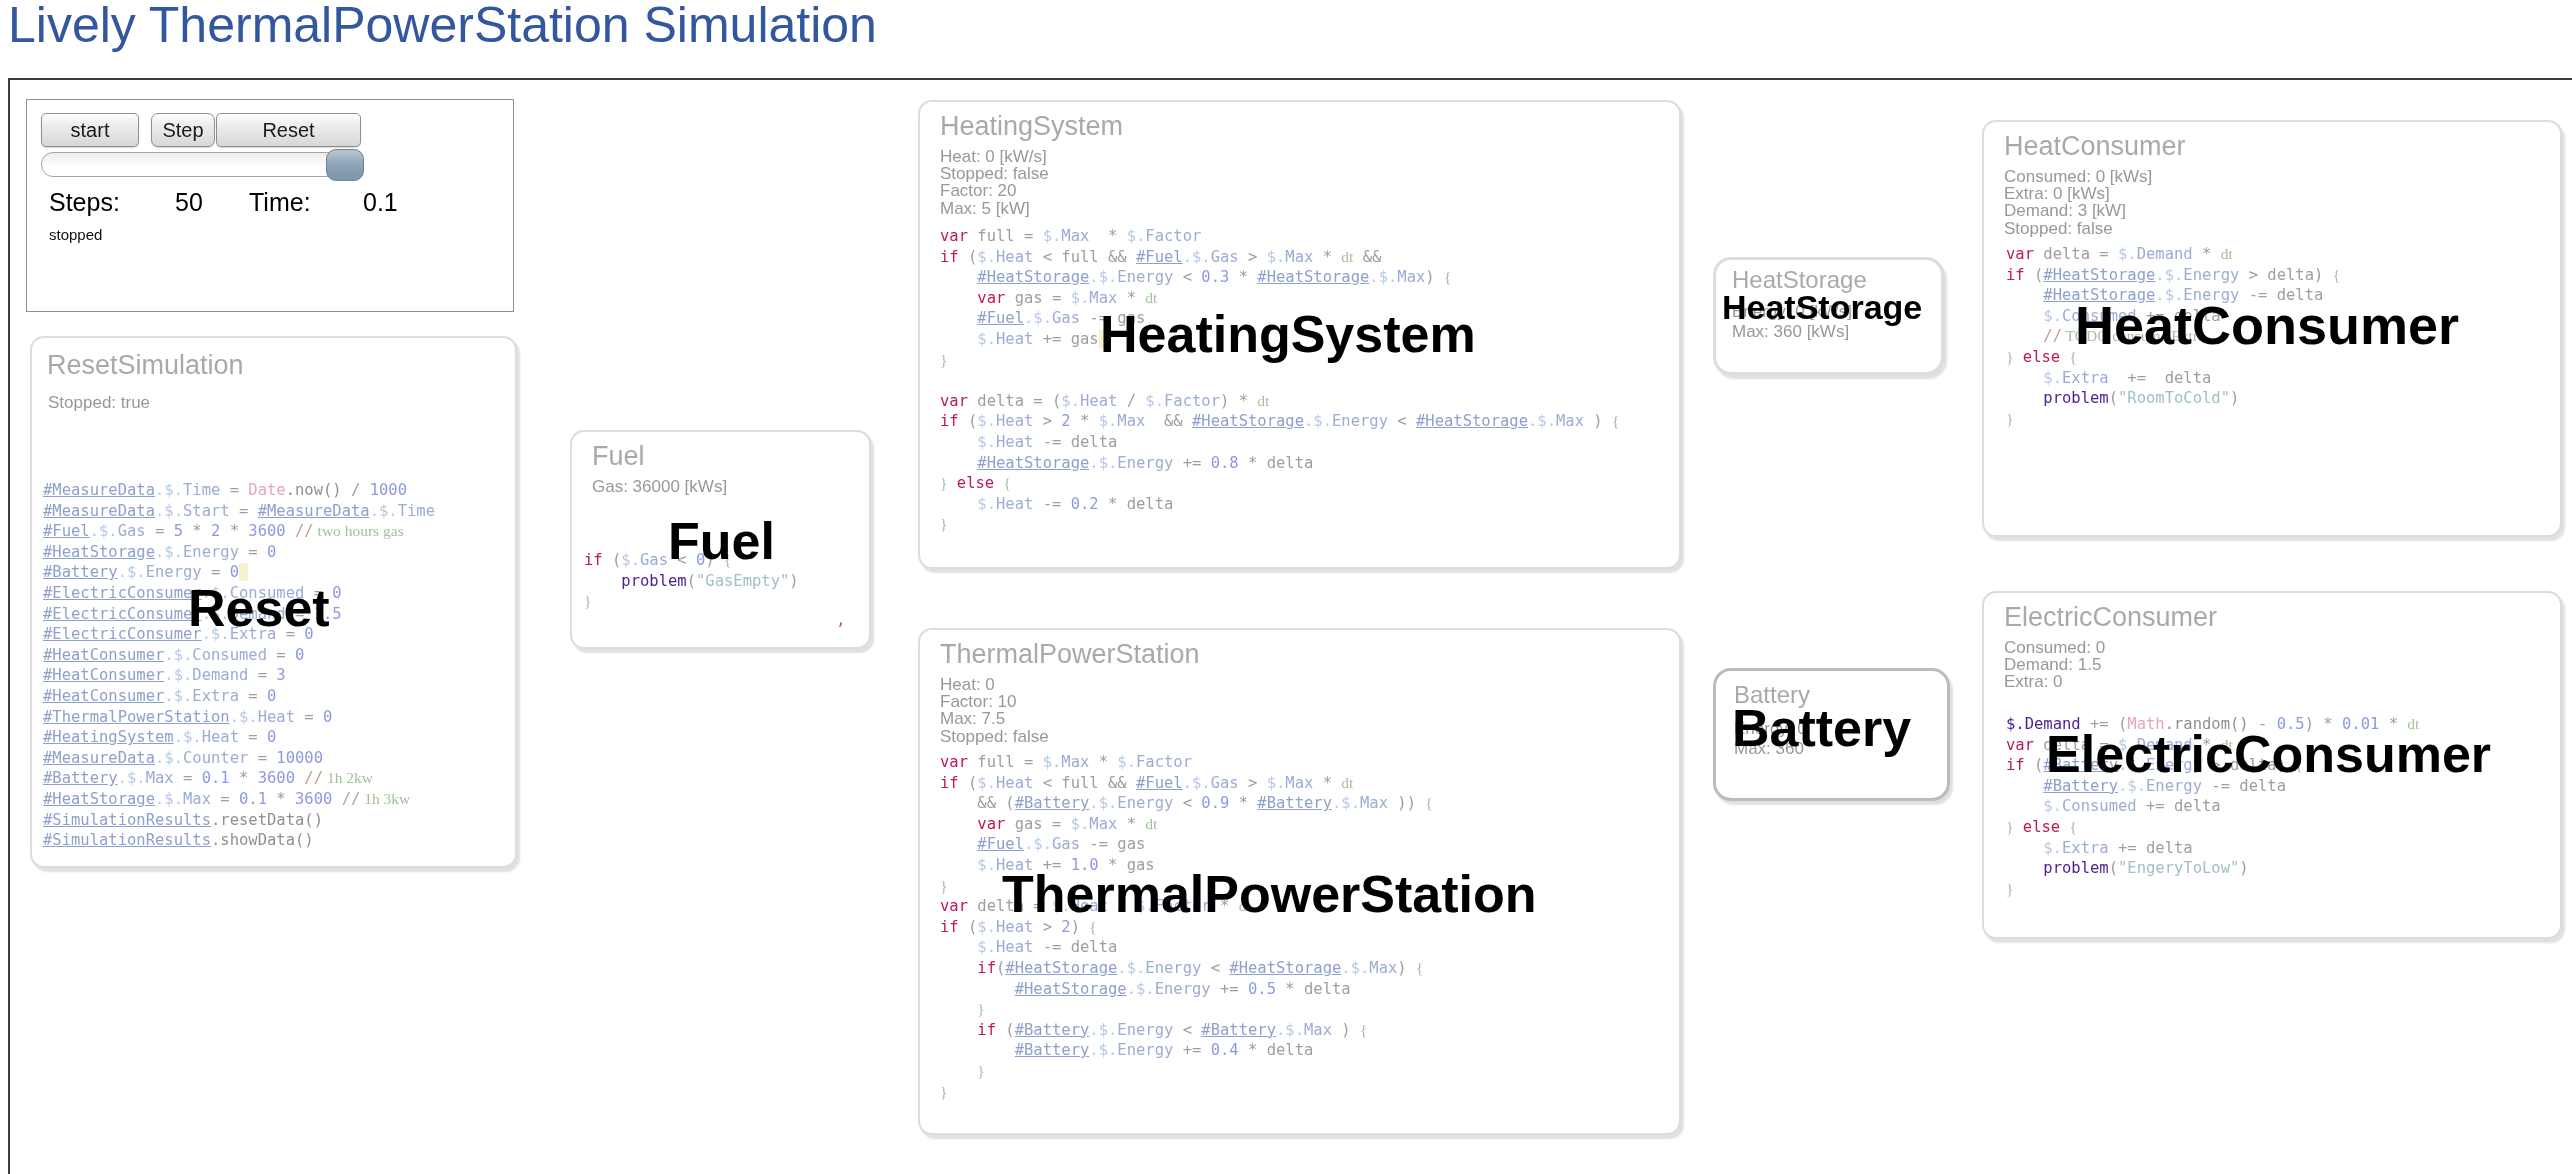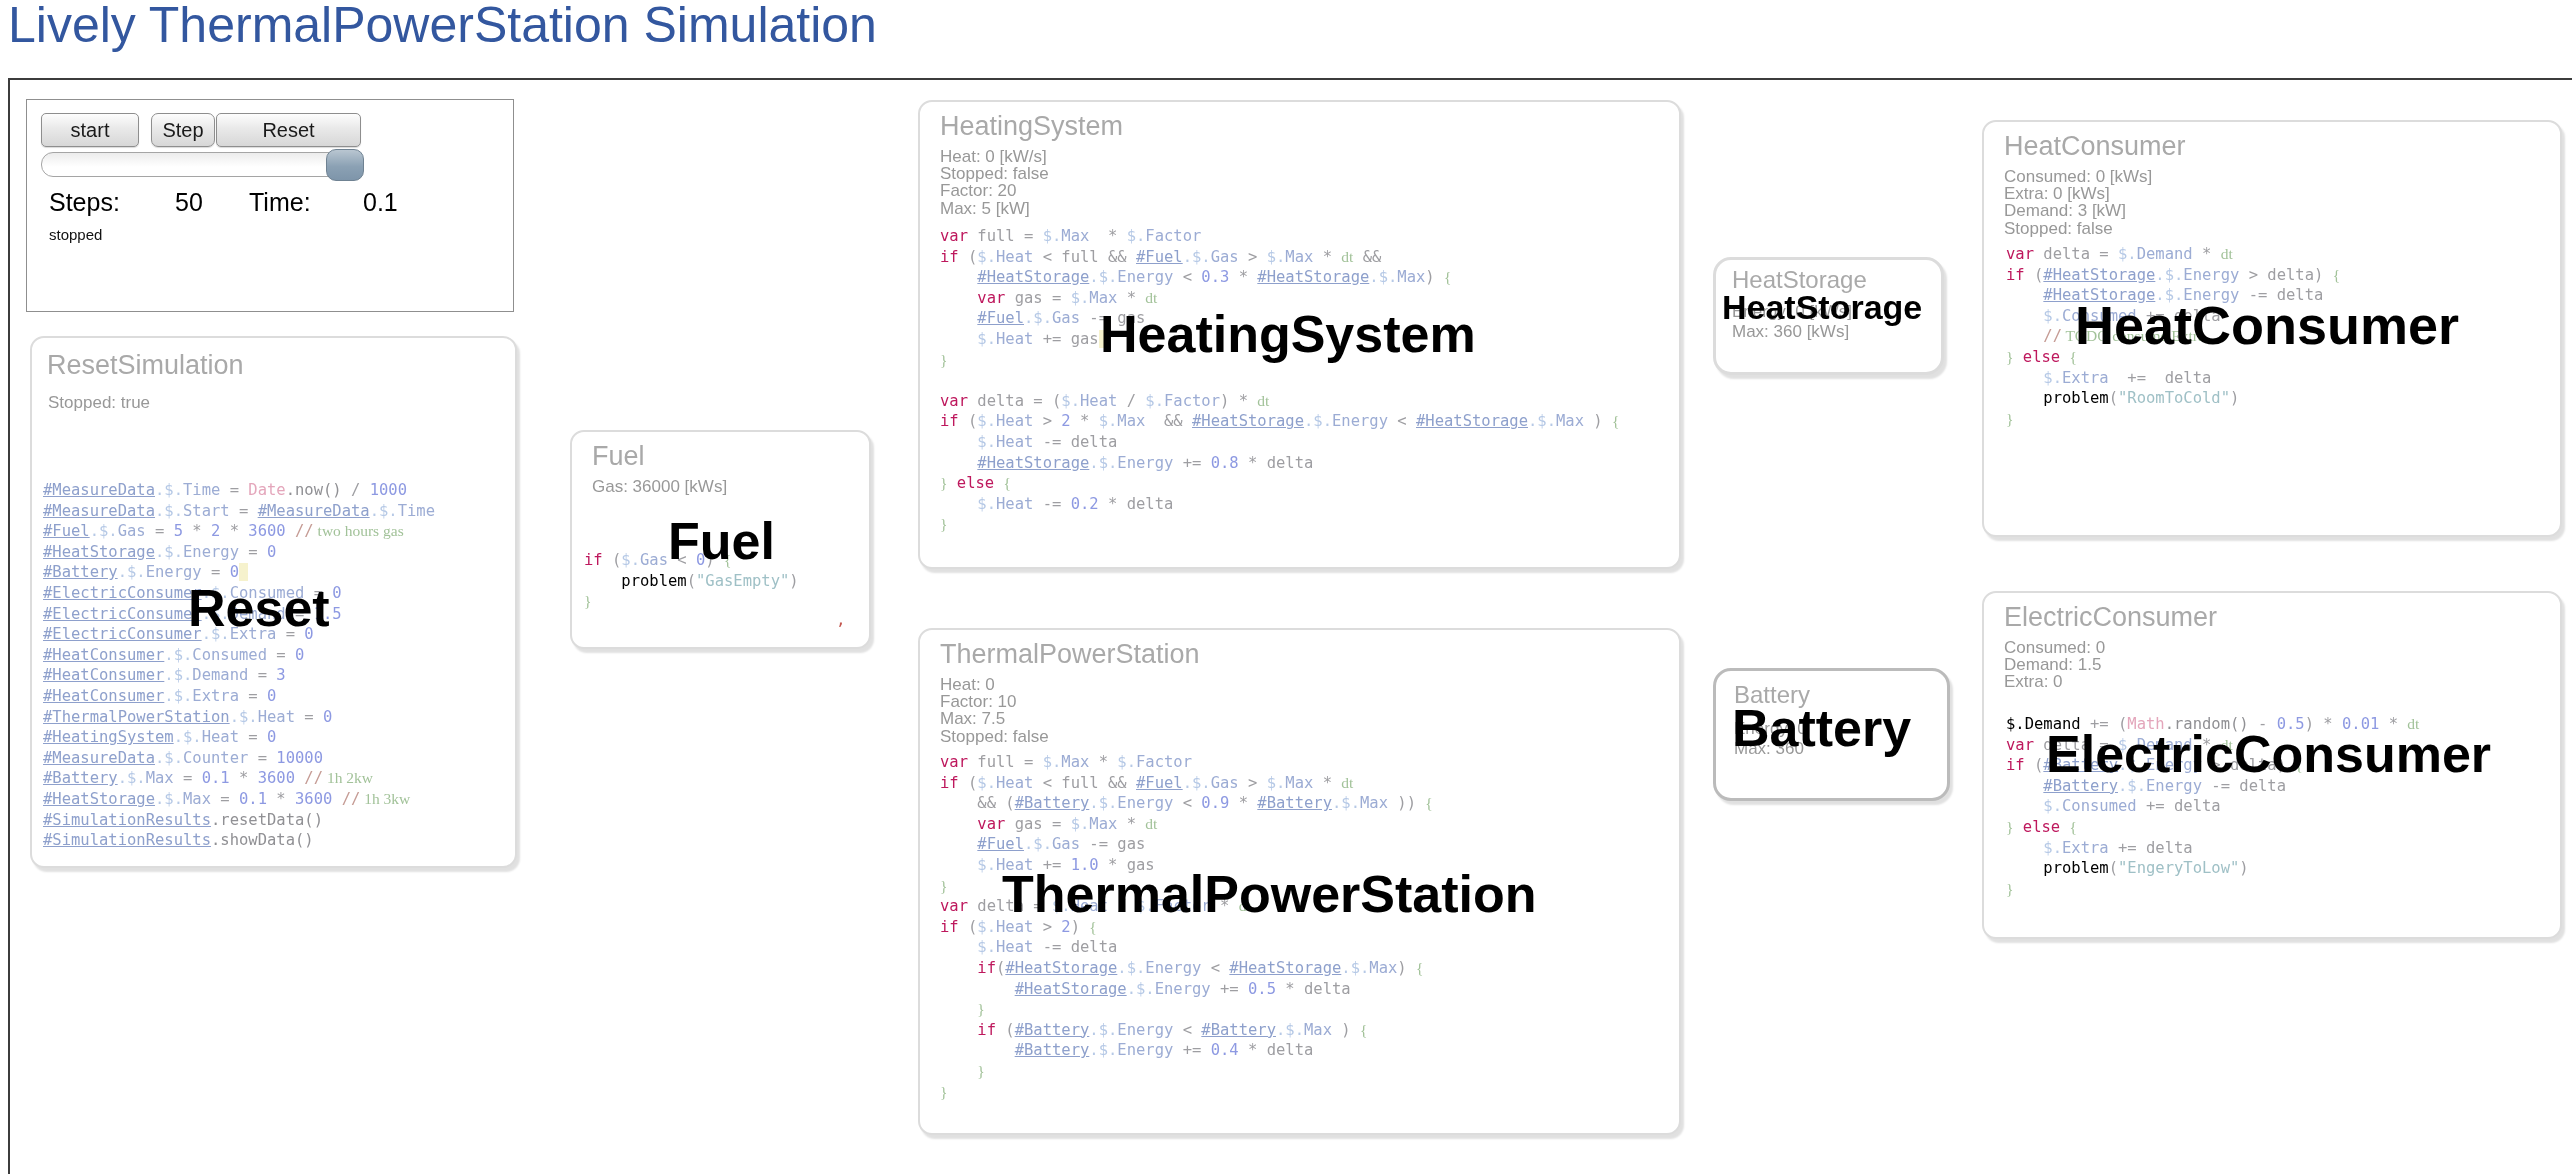--- a/index.html
+++ b/index.html
@@ -78,21 +78,21 @@
     font-size:15.5px;line-height:20.6px;}
   .code-line{white-space:pre;}
   .tok-k{color:#be185d;}
   .tok-p{color:#9e9ea2;}
   .tok-r{color:#8ea0cc;text-decoration:underline;}
   .tok-d{color:#b6c9e6;}
   .tok-pr{color:#9cacd4;}
   .tok-n{color:#8d99e2;}
   .tok-g{color:#a2c299;font-family:Liberation Serif, serif;}
   .tok-c{color:#c59b94;}
-  .tok-f{color:#000000;}
+  .tok-f{color:#4c1d95;}
   .tok-s{color:#9fc0c6;}
   .tok-cl{color:#e4a6bb;}
   .tok-m{color:#909094;}
   .tok-hl{background:#f6f2cd;}
 
   
   .overlay{position:absolute;font-weight:bold;color:#000;white-space:nowrap;
     font-size:52px;z-index:40;}
   #ov-reset{left:188px;top:578px;}
   #ov-fuel{left:668px;top:511px;}

